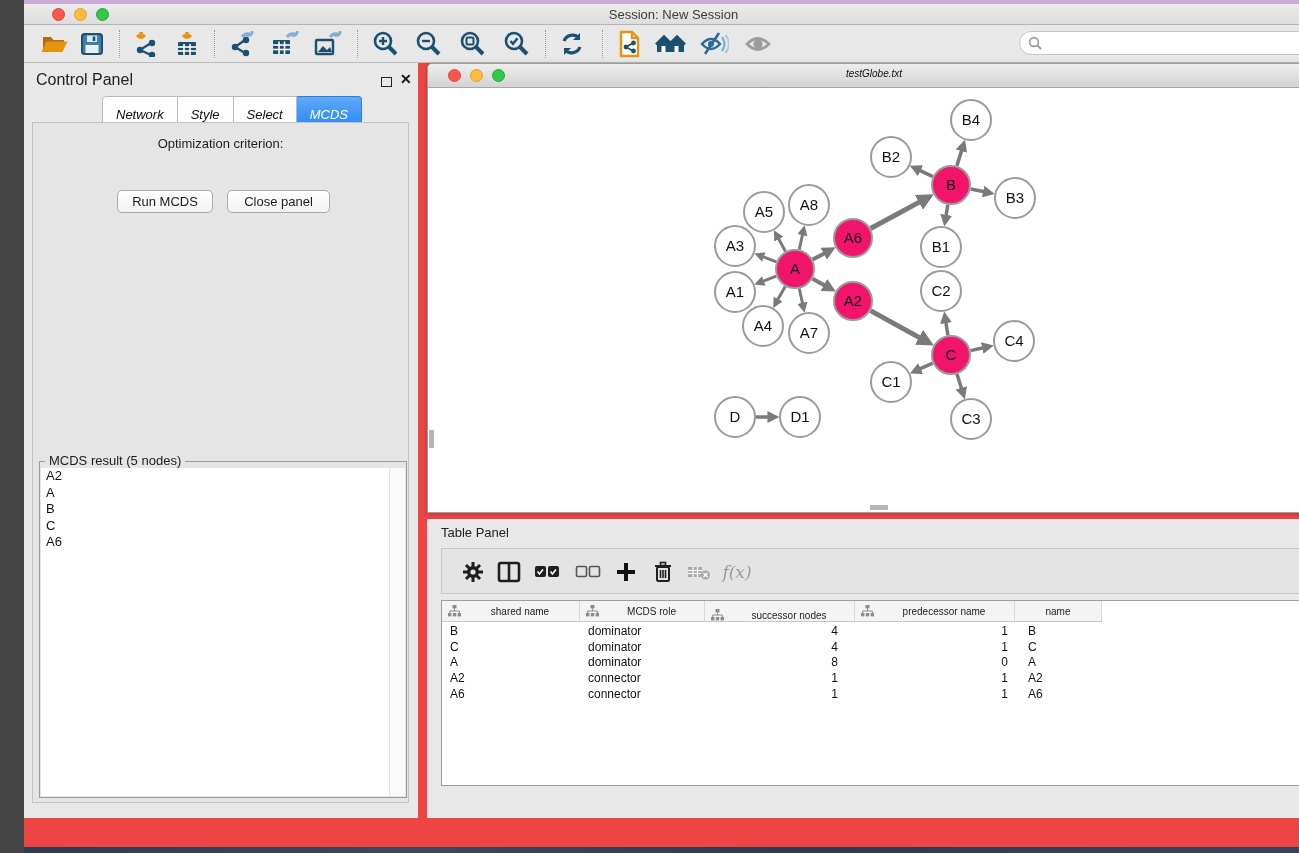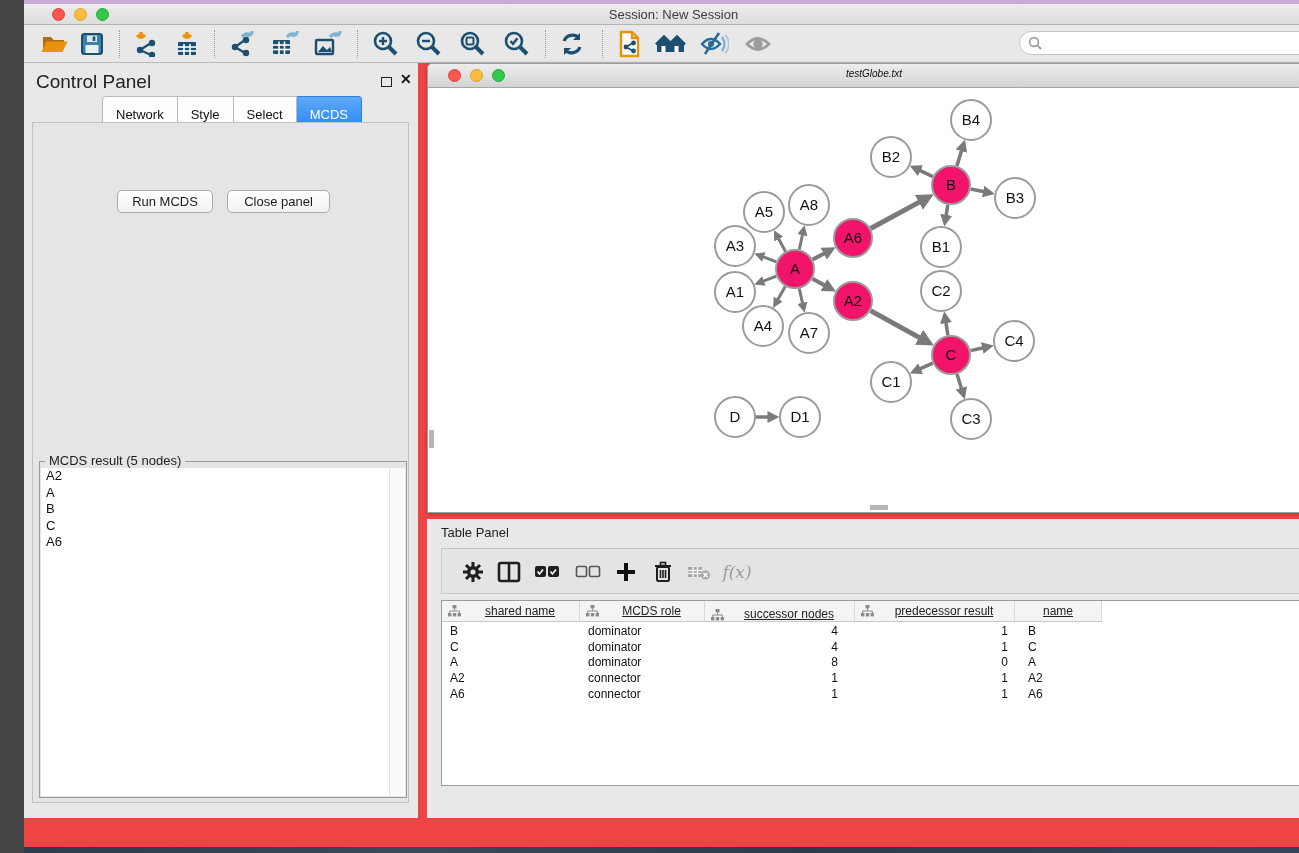--- a/index.html
+++ b/index.html
@@ -26,27 +26,27 @@
              align-items:center; justify-content:center; cursor:default; }
   .tb-sep { position:absolute; top:5px; width:0; height:28px; border-left:1px dotted #9a9a9a; }
   #search-box { position:absolute; left:995px; top:6px; width:295px; height:24px;
                 background:#fff; border:1px solid #c4c4c4; border-radius:12px;
                 display:flex; align-items:center; padding-left:8px; }
   #search-box input { border:none; outline:none; flex:1; font-size:12px; background:transparent;
                       font-family:"Liberation Sans",sans-serif; }
 
   
   #control-panel { left:0; top:63px; width:394px; height:755px; background:#e8e8e8; }
-  #cp-title { position:absolute; left:12px; top:8px; font-size:19px; color:#222; }
+  #cp-title { position:absolute; left:12px; top:8px; font-size:16px; color:#222; }
   .panel-float-icon { width:11px; height:10px; border:1.6px solid #222; display:inline-block; }
   .panel-close-icon { font-size:14px; font-weight:bold; color:#111; line-height:10px; }
   #cp-tabs { position:absolute; left:78px; top:33px; height:21px; display:flex; }
   .seg-tab { height:36px; border:1px solid #b9b9b9; border-left:none; background:#fdfdfd;
              font-size:13px; color:#111; display:flex; align-items:center; justify-content:center;
-             padding:12px 13px; cursor:default; }
+             padding:12px 13px; cursor:default;font-style:italic; }
   .seg-tab:first-child { border-left:1px solid #b9b9b9; border-radius:4px 0 0 4px; }
   .seg-tab:last-child { border-radius:0 4px 4px 0; }
   .seg-tab.active { background:linear-gradient(#5fa9f8,#2384f4); color:#fff; border-color:#2e7de0; }
   #cp-content { position:absolute; left:8px; top:59px; width:377px; height:681px;
                 background:#e5e5e5; border:1px solid #c2c2c2; }
   #opt-label { position:absolute; left:0; right:0; top:13px; text-align:center; font-size:13px; }
   #opt-select { position:absolute; left:36px; top:33px; width:312px; height:24px; background:#fff;
                 border:1px solid #aeaeae; border-radius:5px; font-size:13px;
                 display:flex; align-items:center; padding-left:9px; }
   #opt-stepper { position:absolute; right:2px; top:2px; width:19px; height:18px; border-radius:4px;
@@ -90,21 +90,21 @@
   #tp-toolbar { position:absolute; left:14px; top:29px; width:1277px; height:46px;
                 background:#e4e4e4; border:1px solid #c6c6c6; }
   .tp-icon { position:absolute; top:8px; width:30px; height:30px; display:flex; align-items:center;
              justify-content:center; }
   #fx-label { font-family:"DejaVu Serif",serif; font-style:italic; font-size:17px; color:#9a9a9a; }
   #tp-table { position:absolute; left:14px; top:81px; width:1277px; height:186px; background:#fff;
               border:1px solid #9c9c9c; overflow:hidden; }
   #tp-header { position:absolute; left:0; top:0; height:21px; display:flex;
                border-bottom:1px solid #c9c9c9; }
   .th { background:#f4f4f4; border-right:1px solid #d8d8d8; display:flex; align-items:center;
-        font-size:12px; color:#222; position:relative;text-decoration:underline; }
+        font-size:10px; color:#222; position:relative; }
   .th .th-label { flex:1; text-align:center; }
   .th .tree-icon { margin-left:6px; }
   #tp-rows { position:absolute; left:0; top:22px; right:0; }
   .tr { display:flex; height:15.8px; align-items:center; }
   .td { font-size:12px; color:#111; white-space:nowrap; }
 
   #tp-tabs { position:absolute; left:266px; top:270px; height:22px; display:flex; }
 
   
   #status-bar { left:0; top:818px; width:1299px; height:29px; background:#ececec;
@@ -310,20 +310,21 @@
     <span class="abs panel-close-icon" style="left:376px; top:11px">✕</span>
 
     <div id="cp-tabs">
         <div class="seg-tab">Network</div>
         <div class="seg-tab">Style</div>
         <div class="seg-tab">Select</div>
         <div class="seg-tab active">MCDS</div>
       </div>
 
     <div id="cp-content">
+      <div id="opt-label">Optimization criterion:</div>
       <div class="cp-btn" style="left:84px; width:96px">Run MCDS</div>
       <div class="cp-btn" style="left:194px; width:103px">Close panel</div>
 
       <div id="mcds-fieldset">
         <span id="mcds-legend">MCDS result (5 nodes)</span>
         <div id="mcds-list">
             <div class="mcds-item">A2</div>
             <div class="mcds-item">A</div>
             <div class="mcds-item">B</div>
             <div class="mcds-item">C</div>
@@ -538,21 +539,21 @@
               <g fill="#8c8c8c">
                 <rect x="4.5" y="0" width="4" height="3.4"></rect>
                 <rect x="0" y="8" width="3.4" height="3.4"></rect>
                 <rect x="4.8" y="8" width="3.4" height="3.4"></rect>
                 <rect x="9.6" y="8" width="3.4" height="3.4"></rect>
               </g>
               <g stroke="#8c8c8c" stroke-width="1">
                 <path d="M6.5 3.4 v2.6 M1.7 8 v-2 h9.6 v2" fill="none"></path>
               </g>
             </svg>
-            <span class="th-label">predecessor result</span>
+            <span class="th-label">predecessor name</span>
           </div>
           <div class="th" style="width: 87px;">
             <span class="th-label">name</span>
           </div>
         </div>
       <div id="tp-rows">
           <div class="tr">
             <div class="td" style="width: 138px; text-align: left; padding-left: 8px; padding-right: 0px;">B</div>
             <div class="td" style="width: 125px; text-align: left; padding-left: 8px; padding-right: 0px;">dominator</div>
             <div class="td" style="width: 150px; text-align: right; padding-left: 0px; padding-right: 17px;">4</div>

